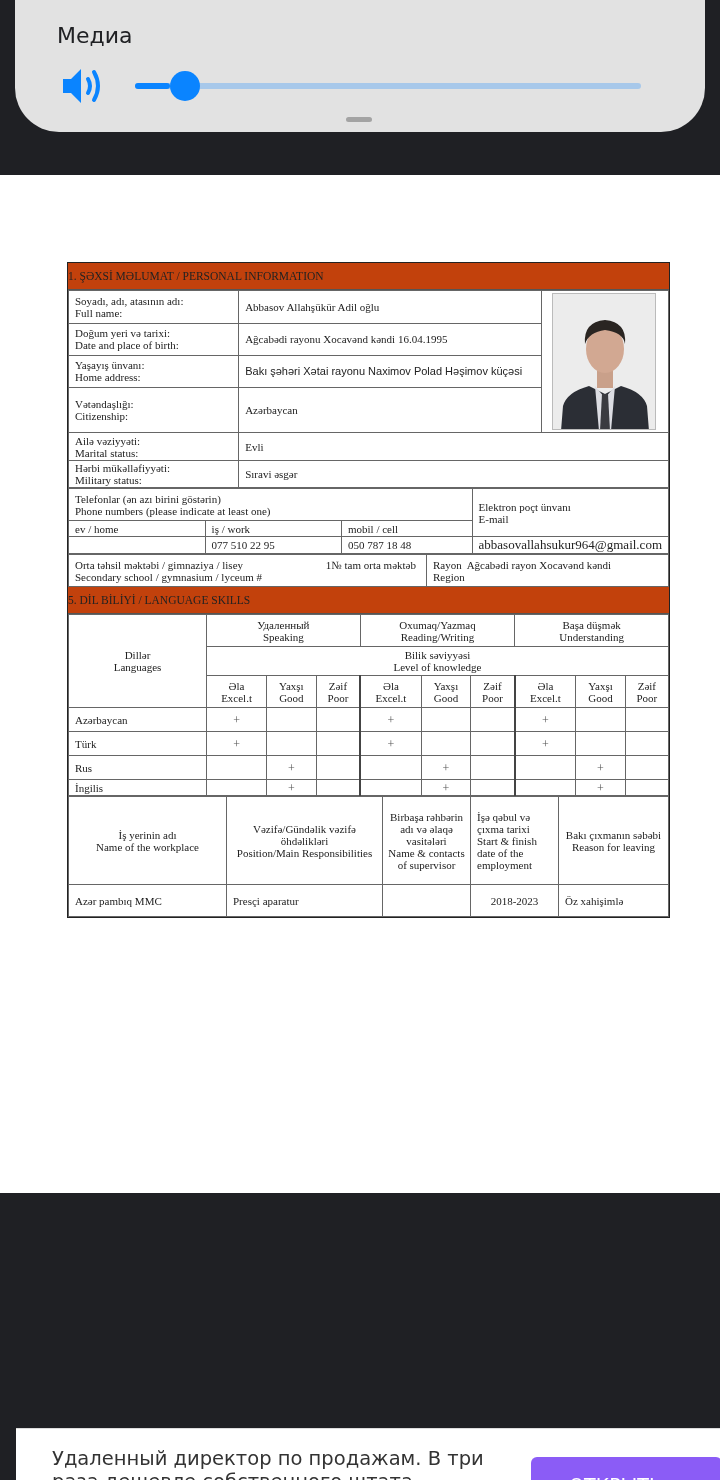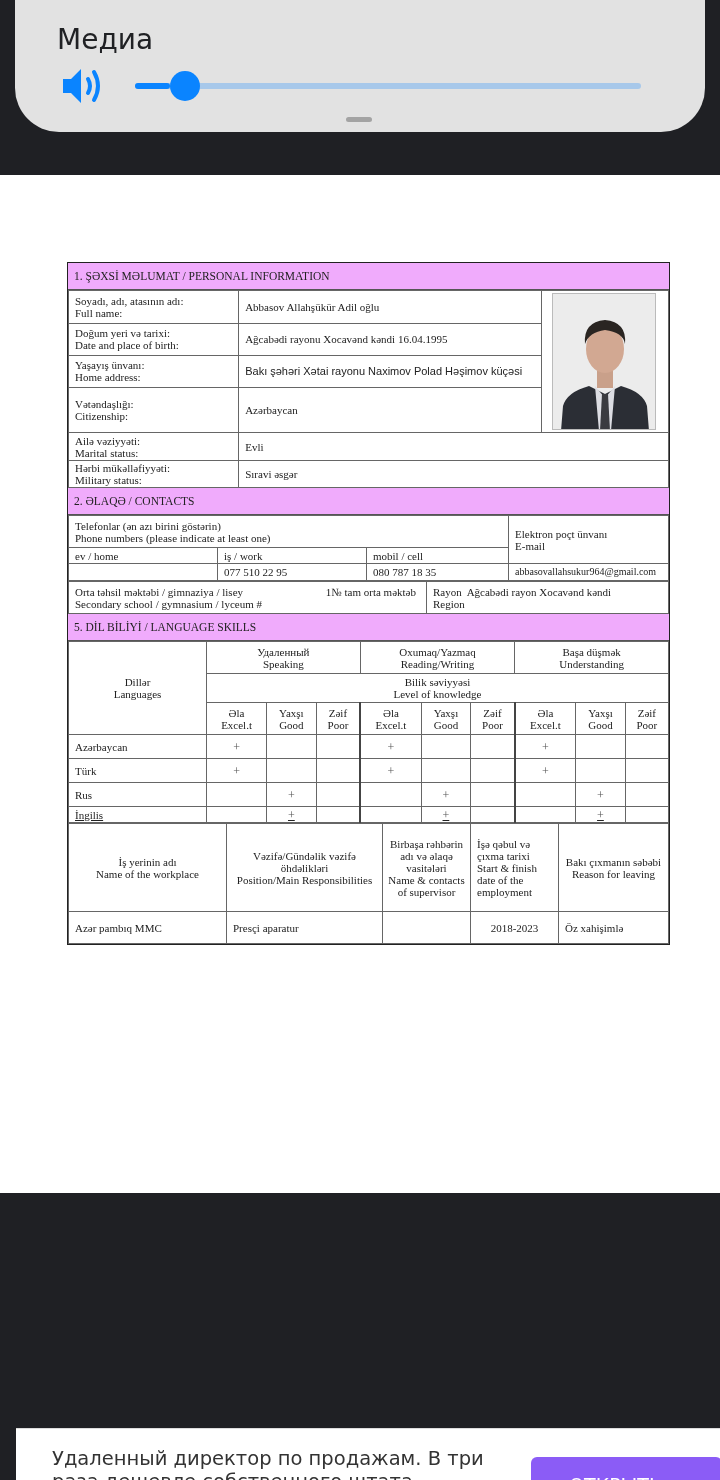--- a/index.html
+++ b/index.html
@@ -1,29 +1,29 @@
 <!DOCTYPE html>
 <html><head>
 <meta charset="utf-8">
 <style>
   * { box-sizing: border-box; margin: 0; padding: 0; }
   html, body { width: 720px; height: 1480px; overflow: hidden; background: #1f2024; font-family: "Liberation Serif", serif; }
   .top-dark { position: absolute; left: 0; top: 0; width: 720px; height: 175px; background: #1f2024; }
   .media-panel { position: absolute; left: 15px; top: -20px; width: 690px; height: 152px; background: #e2e2e2; border-radius: 0 0 44px 44px; }
-  .media-title { position: absolute; left: 42px; top: 43px; font-family: "DejaVu Sans", sans-serif; font-size: 28px; color: #202124; }
+  .media-title { position: absolute; left: 42px; top: 43px; font-family: "DejaVu Sans", sans-serif; font-size: 22px; color: #202124; }
   .vol-icon { position: absolute; left: 46px; top: 86px; width: 48px; height: 40px; }
   .slider { position: absolute; left: 120px; top: 80px; width: 510px; height: 52px; cursor: pointer; }
   .slider .track { position: absolute; left: 0; top: 23px; width: 506px; height: 6px; border-radius: 3px; background: #a7c8ea; }
   .slider .fill { position: absolute; left: 0; top: 23px; height: 6px; border-radius: 3px; background: #0a84ff; }
   .slider .thumb { position: absolute; top: 11px; width: 30px; height: 30px; margin-left: -15px; border-radius: 50%; background: #0a84ff; }
   .handle { position: absolute; left: 331px; top: 137px; width: 26px; height: 5px; border-radius: 3px; background: #a3a3a3; }
 
   .doc-area { position: absolute; left: 0; top: 175px; width: 720px; height: 1018px; background: #ffffff; }
   .doc { position: absolute; left: 67px; top: 87px; width: 603px; border: 1px solid #222; font-size: 11px; color: #222; }
-  .sec { background: #f0abfc; border-bottom: 1px solid #555; height: 27px; line-height: 27px; padding-left: 6px; font-size: 11.5px; color: #222; }
+  .sec { background: #c2410c; border-bottom: 1px solid #555; height: 27px; line-height: 27px; font-size: 11.5px; color: #222; }
   table { border-collapse: collapse; width: 100%; }
   td { border: 1px solid #666; vertical-align: middle; padding: 1px 6px; font-size: 11px; line-height: 12px; color: #222; }
   .c { text-align: center; padding: 1px 2px; }
   .sans { font-family: "Liberation Sans", sans-serif; font-size: 11px; }
   .photo-cell { padding: 2px 12px 2px 10px; }
   .photo { width: 104px; height: 137px; background: #eee; border: 1px solid #bbb; position: relative; overflow: hidden; }
   .plus { color: #555; font-size: 12px; }
 
   .ad { position: absolute; left: 0; top: 1428px; width: 720px; height: 112px; background: #ffffff; border-top: 1px solid #ddd; margin-left: 16px; }
   .ad-text { position: absolute; left: 36px; top: 18px; width: 450px; font-family: "DejaVu Sans", sans-serif; font-size: 19.5px; line-height: 23px; color: #333; }
@@ -94,43 +94,42 @@
         <td><span>Ailə vəziyyəti:</span><br><span>Marital status:</span></td>
         <td colspan="2">Evli</td>
       </tr>
       <tr style="height:20px">
         <td><span>Hərbi mükəlləfiyyəti:</span><br><span>Military status:</span></td>
         <td colspan="2">Sıravi əsgər</td>
       </tr>
     </tbody>
       </table>
 
-    <div class="sec">2. ƏLAQƏ / CONTACTS</div>
     <table>
       <colgroup>
           <col style="width:149px">
           <col style="width:149px">
           <col style="width:142px">
           <col>
         </colgroup>
       <tbody>
           <tr style="height:32px">
         <td colspan="3" style="border-bottom:none"><span>Telefonlar (ən azı birini göstərin)</span><br><span>Phone numbers (please indicate at least one)</span></td>
         <td rowspan="2"><span>Elektron poçt ünvanı</span><br><span>E-mail</span></td>
       </tr>
       <tr style="height:16px">
         <td>ev / home</td>
         <td>iş / work</td>
         <td>mobil / cell</td>
       </tr>
       <tr style="height:17px">
         <td></td>
         <td>077 510 22 95</td>
-        <td>080 787 18 35</td>
-        <td style="font-size:10px">abbasovallahsukur964@gmail.com</td>
+        <td>050 787 18 48</td>
+        <td style="font-size:13px">abbasovallahsukur964@gmail.com</td>
       </tr>
     </tbody>
       </table>
 
     <table>
       <colgroup>
           <col style="width:358px">
           <col>
         </colgroup>
       <tbody>
@@ -205,21 +204,21 @@
             <td class="c plus"></td>
             <td class="c plus">+</td>
             <td class="c plus"></td>
             <td class="c plus" style="border-left: 2px solid rgb(68, 68, 68);"></td>
             <td class="c plus">+</td>
             <td class="c plus"></td>
             <td class="c plus" style="border-left: 2px solid rgb(68, 68, 68);"></td>
             <td class="c plus">+</td>
             <td class="c plus"></td>
           </tr>
-          <tr style="height: 16px; text-decoration: underline;">
+          <tr style="height: 16px;">
             <td>İngilis</td>
             <td class="c plus"></td>
             <td class="c plus">+</td>
             <td class="c plus"></td>
             <td class="c plus" style="border-left: 2px solid rgb(68, 68, 68);"></td>
             <td class="c plus">+</td>
             <td class="c plus"></td>
             <td class="c plus" style="border-left: 2px solid rgb(68, 68, 68);"></td>
             <td class="c plus">+</td>
             <td class="c plus"></td>

